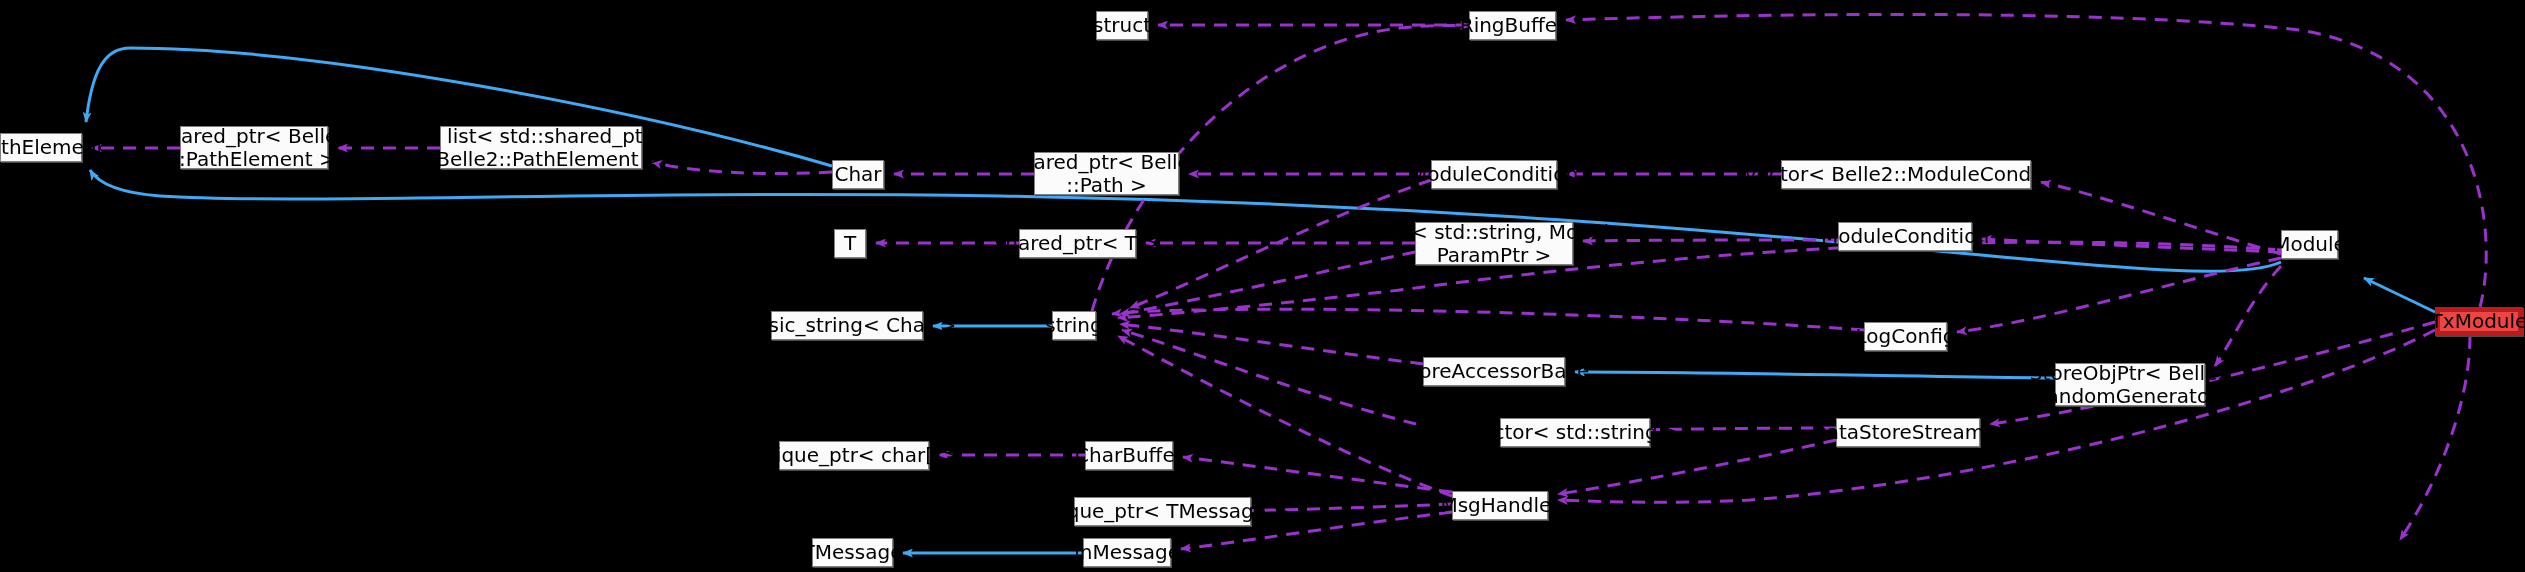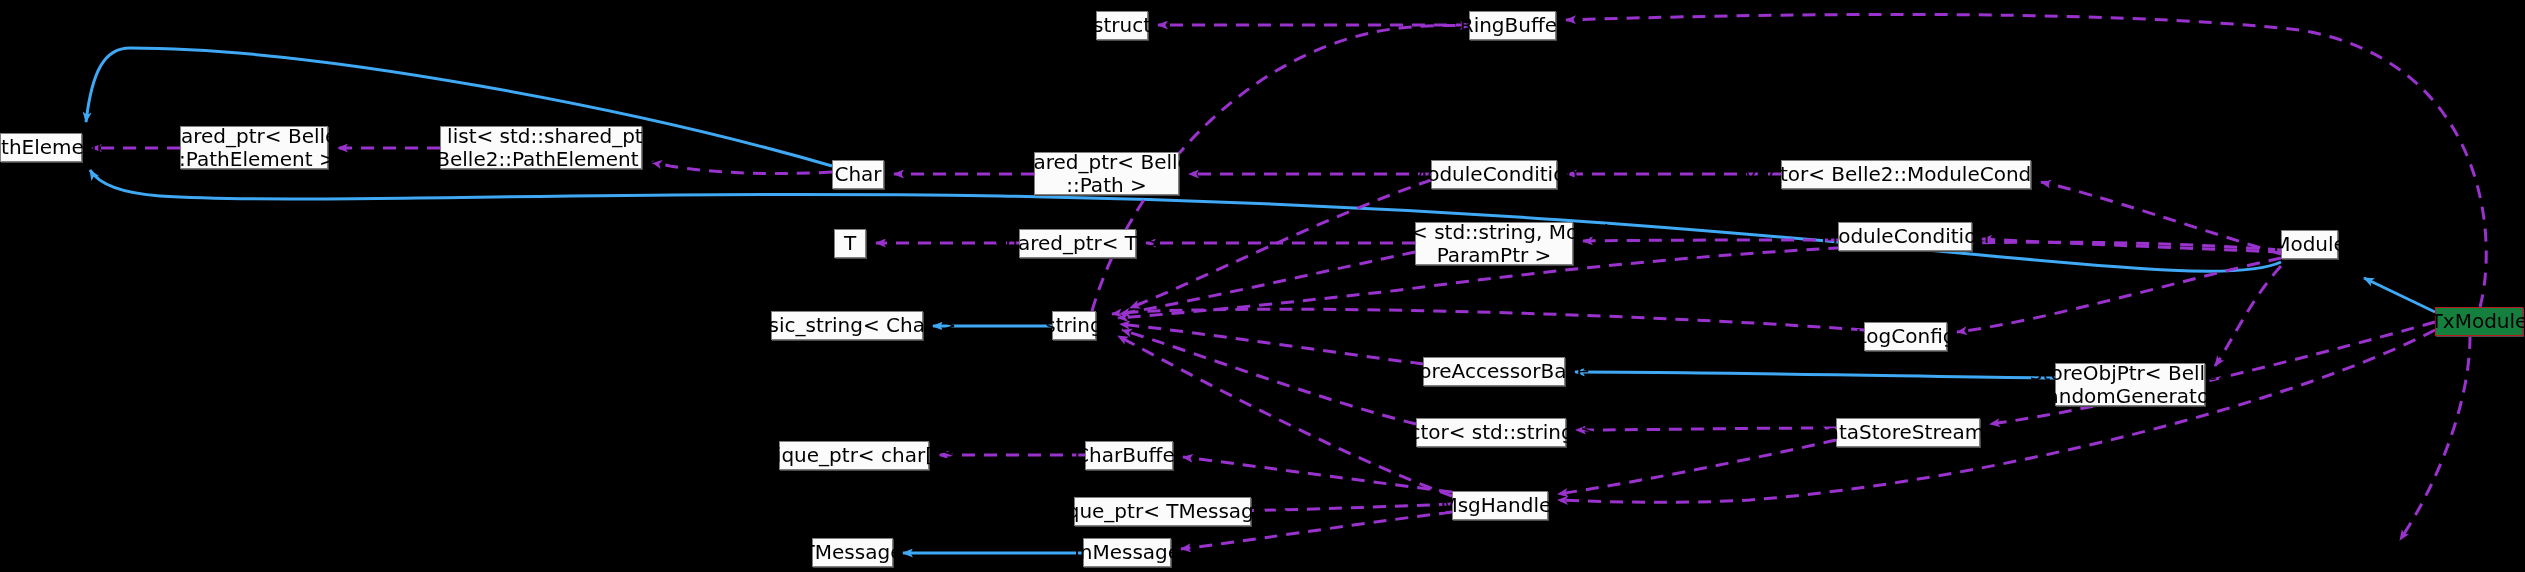--- a/index.html
+++ b/index.html
@@ -34,22 +34,22 @@
     line-height: 1.12;
     text-align: center;
     display: flex;
     align-items: center;
     justify-content: center;
     white-space: pre;
     z-index: 5;
     box-shadow: 1px 1px 0 0 #4a4a4a;
   }
   .node.highlight {
-    background: #15803d;
-    border: 1px solid #b91c1c;
+    background: #ef4444;
+    border: 5px solid #b91c1c;
   }
 </style>
 </head>
 <body>
 
 <div id="graph">
 
   <svg id="edges" viewBox="0 0 2525 572" xmlns="http://www.w3.org/2000/svg">
     <defs>
       <marker id="arrBlue" markerWidth="11" markerHeight="9" refX="10" refY="4.5" orient="auto" markerUnits="userSpaceOnUse">
@@ -162,21 +162,21 @@
 ParamPtr &gt;</span></div>
       <div class="node" style="left: 1838px; top: 222px; width: 134px; height: 29px;"><span>ModuleCondition</span></div>
       <div class="node" style="left: 2281px; top: 230px; width: 57px; height: 29px;"><span>Module</span></div>
       <div class="node highlight" style="left: 2435px; top: 307px; width: 88px; height: 29px;"><span>TxModule</span></div>
       <div class="node" style="left: 771px; top: 311px; width: 152px; height: 29px; padding-left: 6px;"><span>basic_string&lt; Char &gt;</span></div>
       <div class="node" style="left: 1052px; top: 311px; width: 44px; height: 29px;"><span>string</span></div>
       <div class="node" style="left: 1423px; top: 357px; width: 142px; height: 29px;"><span>StoreAccessorBase</span></div>
       <div class="node" style="left: 1864px; top: 322px; width: 83px; height: 29px;"><span>LogConfig</span></div>
       <div class="node" style="left: 2055px; top: 363px; width: 150px; height: 43px;"><span>StoreObjPtr&lt; Belle2
 ::RandomGenerator &gt;</span></div>
-      <div class="node" style="left: 1416px; top: 418px; width: 150px; height: 29px;"><span>vector&lt; std::string &gt;</span></div>
+      <div class="node" style="left: 1500px; top: 418px; width: 150px; height: 29px;"><span>vector&lt; std::string &gt;</span></div>
       <div class="node" style="left: 1836px; top: 418px; width: 144px; height: 29px;"><span>DataStoreStreamer</span></div>
       <div class="node" style="left: 779px; top: 441px; width: 150px; height: 29px;"><span>unique_ptr&lt; char[]&gt;</span></div>
       <div class="node" style="left: 1085px; top: 441px; width: 88px; height: 29px;"><span>CharBuffer</span></div>
       <div class="node" style="left: 1040px; top: 497px; width: 177px; height: 29px; margin-left: 34px;"><span>unique_ptr&lt; TMessage &gt;</span></div>
       <div class="node" style="left: 1452px; top: 491px; width: 96px; height: 29px;"><span>MsgHandler</span></div>
       <div class="node" style="left: 812px; top: 538px; width: 81px; height: 29px;"><span>TMessage</span></div>
       <div class="node" style="left: 1083px; top: 538px; width: 88px; height: 29px;"><span>InMessage</span></div>
     </div>
 
 </div>

